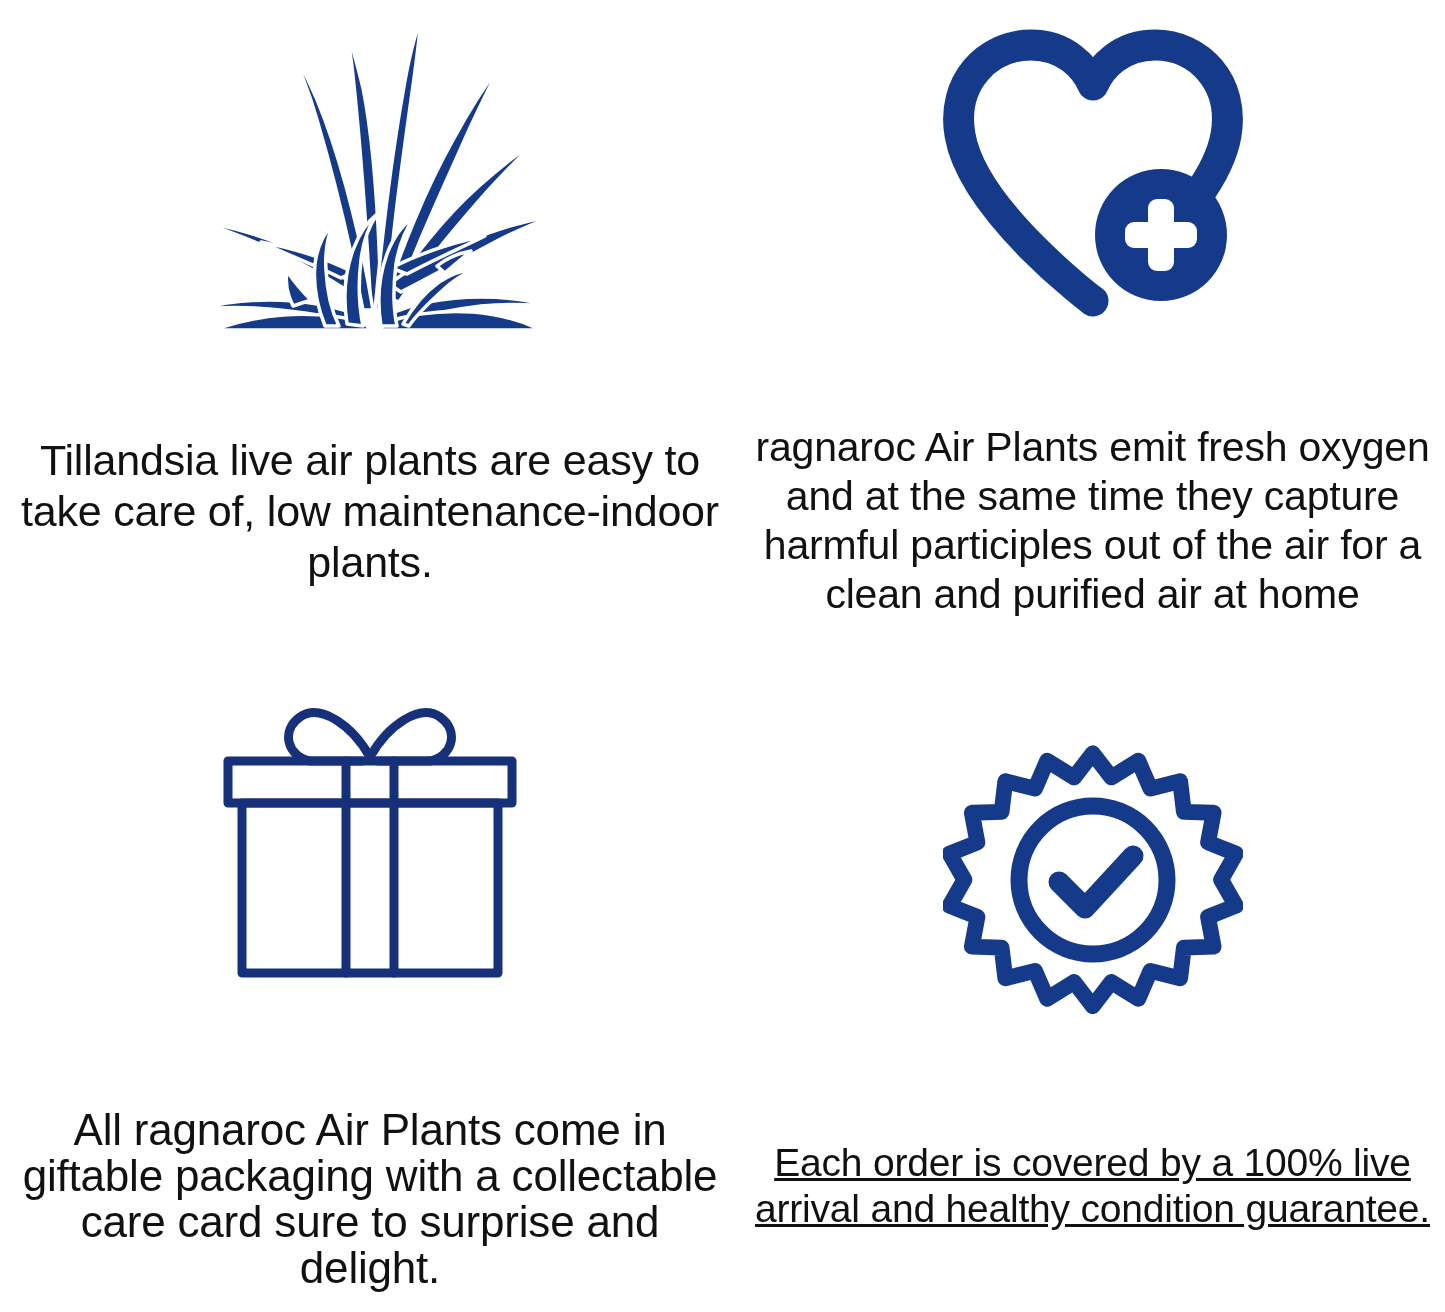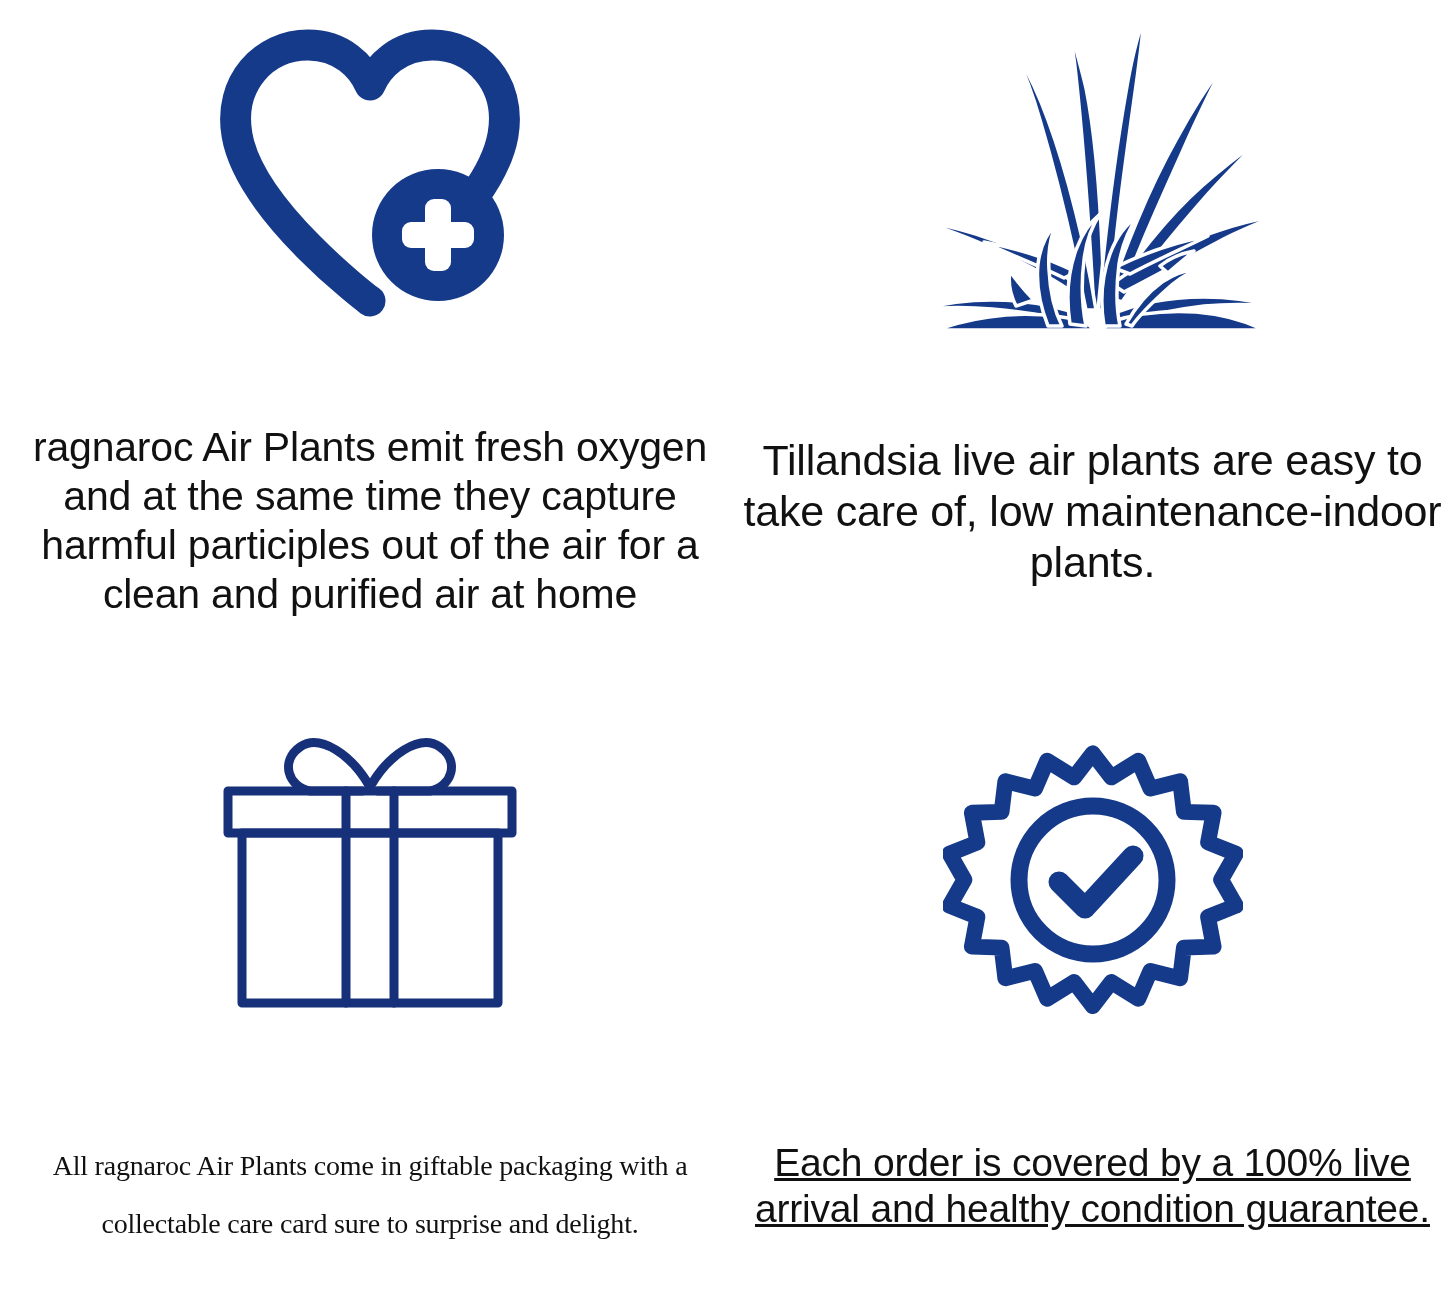--- a/index.html
+++ b/index.html
@@ -72,40 +72,75 @@
     box-sizing: border-box;
   }
   .cell-heart .caption {
     font-size: 41px;
     line-height: 49px;
     width: 700px;
     padding: 0 2px;
     box-sizing: border-box;
   }
   .cell-gift .caption {
-    font-size: 28px;
-    line-height: 58px;
+    font-size: 44px;
+    line-height: 46px;
     width: 720px;
     padding: 0 8px;
     box-sizing: border-box;
-    font-family: Liberation Serif, serif;
   }
   .cell-badge .caption {
     font-size: 39px;
     line-height: 46px;
     width: 700px;
     padding: 0 4px;
     box-sizing: border-box;
     text-decoration: underline;
   }
 </style>
 </head>
 <body>
 
 <div class="feature-grid">
+
+  <div class="feature-cell cell-plant">
+    <div class="icon-wrap">
+      <svg width="390" height="320" viewBox="0 0 390 320" aria-hidden="true">
+        <g fill="#153a8a" stroke="#ffffff" stroke-width="3.5" stroke-linejoin="round">
+
+          <path d="M196 300 C192 230 186 140 178 66 C176 44 172 22 168 3 C174 26 182 52 188 78 C198 128 204 200 206 300 Z"></path>
+          <path d="M200 300 C206 236 216 150 228 82 C232 58 238 30 246 8 C244 34 240 62 236 90 C226 162 216 234 212 300 Z"></path>
+          <path d="M188 300 C176 240 158 164 142 110 C134 82 124 56 112 32 C126 54 140 82 150 110 C170 164 188 238 198 300 Z"></path>
+
+          <path d="M208 296 C224 244 250 180 278 130 C292 104 308 78 326 54 C312 82 298 110 286 138 C262 192 234 252 220 298 Z"></path>
+          <path d="M212 288 C234 252 268 208 304 176 C322 160 342 144 362 130 C344 148 326 166 310 184 C280 218 244 262 224 292 Z"></path>
+          <path d="M214 274 C244 252 284 232 322 220 C340 214 360 209 378 206 C358 214 338 222 320 232 C286 250 246 272 226 282 Z"></path>
+          <path d="M216 258 C244 244 278 232 310 226 C286 238 258 250 232 264 Z"></path>
+
+          <path d="M184 292 C164 250 134 204 100 170 C82 152 62 136 42 122 C62 138 82 154 100 172 C130 202 162 246 180 286 Z"></path>
+          <path d="M180 276 C152 254 116 236 78 224 C58 218 38 213 18 210 C40 216 60 224 80 232 C116 248 154 268 174 282 Z"></path>
+          <path d="M178 262 C150 248 118 238 86 232 C110 244 138 254 166 268 Z"></path>
+
+          <path d="M186 306 C160 296 128 290 94 290 C70 290 46 293 24 299 C48 297 72 297 94 299 C128 302 162 308 182 314 Z"></path>
+          <path d="M188 312 C166 306 138 303 108 305 C84 307 60 312 38 320 L196 320 Z"></path>
+
+          <path d="M210 306 C236 294 270 287 306 287 C330 287 354 290 376 296 C352 294 328 294 306 296 C272 300 238 308 216 314 Z"></path>
+          <path d="M212 312 C236 304 266 300 298 302 C322 304 346 310 366 320 L204 320 Z"></path>
+
+          <path d="M172 314 C168 288 170 262 178 240 C184 224 192 212 202 204 C194 216 188 232 186 250 C183 274 184 296 188 316 Z"></path>
+          <path d="M206 316 C202 292 204 266 212 244 C218 228 228 214 240 206 C230 220 224 236 221 254 C218 278 218 298 222 316 Z"></path>
+          <path d="M150 316 C142 296 138 274 140 254 C142 238 148 224 158 214 C152 228 150 244 151 260 C152 280 156 300 164 316 Z"></path>
+          <path d="M228 314 C238 296 250 282 264 272 C276 264 288 260 300 259 C288 264 277 271 267 281 C254 293 242 304 234 316 Z"></path>
+          <path d="M118 296 C112 284 110 272 112 261 C118 270 126 280 136 290 Z"></path>
+          <path d="M262 256 C272 248 284 243 296 241 C288 248 279 255 270 263 Z"></path>
+        </g>
+      </svg>
+    </div>
+    <p class="caption">Tillandsia live air plants are easy to take care of, low maintenance-indoor plants.</p>
+  </div>
 
   <div class="feature-cell cell-heart">
     <div class="icon-wrap">
       <svg width="320" height="300" viewBox="0 0 320 300" aria-hidden="true">
         <g fill="none" stroke="#153a8a" stroke-width="31" stroke-linecap="round" stroke-linejoin="round">
 
           <path d="M160 278
                    C 160 278, 40 188, 27 112
                    C 18 60, 54 22, 98 22
                    C 132 22, 152 44, 160 62
@@ -118,56 +153,20 @@
 
         <g fill="#ffffff">
           <rect x="215" y="176" width="26" height="72" rx="9"></rect>
           <rect x="192" y="199" width="72" height="26" rx="9"></rect>
         </g>
       </svg>
     </div>
     <p class="caption">ragnaroc Air Plants emit fresh oxygen and at the same time they capture harmful participles out of the air for a clean and purified air at home</p>
   </div>
 
-  <div class="feature-cell cell-plant">
-    <div class="icon-wrap">
-      <svg width="390" height="320" viewBox="0 0 390 320" aria-hidden="true">
-        <g fill="#153a8a" stroke="#ffffff" stroke-width="3.5" stroke-linejoin="round">
-
-          <path d="M196 300 C192 230 186 140 178 66 C176 44 172 22 168 3 C174 26 182 52 188 78 C198 128 204 200 206 300 Z"></path>
-          <path d="M200 300 C206 236 216 150 228 82 C232 58 238 30 246 8 C244 34 240 62 236 90 C226 162 216 234 212 300 Z"></path>
-          <path d="M188 300 C176 240 158 164 142 110 C134 82 124 56 112 32 C126 54 140 82 150 110 C170 164 188 238 198 300 Z"></path>
-
-          <path d="M208 296 C224 244 250 180 278 130 C292 104 308 78 326 54 C312 82 298 110 286 138 C262 192 234 252 220 298 Z"></path>
-          <path d="M212 288 C234 252 268 208 304 176 C322 160 342 144 362 130 C344 148 326 166 310 184 C280 218 244 262 224 292 Z"></path>
-          <path d="M214 274 C244 252 284 232 322 220 C340 214 360 209 378 206 C358 214 338 222 320 232 C286 250 246 272 226 282 Z"></path>
-          <path d="M216 258 C244 244 278 232 310 226 C286 238 258 250 232 264 Z"></path>
-
-          <path d="M184 292 C164 250 134 204 100 170 C82 152 62 136 42 122 C62 138 82 154 100 172 C130 202 162 246 180 286 Z"></path>
-          <path d="M180 276 C152 254 116 236 78 224 C58 218 38 213 18 210 C40 216 60 224 80 232 C116 248 154 268 174 282 Z"></path>
-          <path d="M178 262 C150 248 118 238 86 232 C110 244 138 254 166 268 Z"></path>
-
-          <path d="M186 306 C160 296 128 290 94 290 C70 290 46 293 24 299 C48 297 72 297 94 299 C128 302 162 308 182 314 Z"></path>
-          <path d="M188 312 C166 306 138 303 108 305 C84 307 60 312 38 320 L196 320 Z"></path>
-
-          <path d="M210 306 C236 294 270 287 306 287 C330 287 354 290 376 296 C352 294 328 294 306 296 C272 300 238 308 216 314 Z"></path>
-          <path d="M212 312 C236 304 266 300 298 302 C322 304 346 310 366 320 L204 320 Z"></path>
-
-          <path d="M172 314 C168 288 170 262 178 240 C184 224 192 212 202 204 C194 216 188 232 186 250 C183 274 184 296 188 316 Z"></path>
-          <path d="M206 316 C202 292 204 266 212 244 C218 228 228 214 240 206 C230 220 224 236 221 254 C218 278 218 298 222 316 Z"></path>
-          <path d="M150 316 C142 296 138 274 140 254 C142 238 148 224 158 214 C152 228 150 244 151 260 C152 280 156 300 164 316 Z"></path>
-          <path d="M228 314 C238 296 250 282 264 272 C276 264 288 260 300 259 C288 264 277 271 267 281 C254 293 242 304 234 316 Z"></path>
-          <path d="M118 296 C112 284 110 272 112 261 C118 270 126 280 136 290 Z"></path>
-          <path d="M262 256 C272 248 284 243 296 241 C288 248 279 255 270 263 Z"></path>
-        </g>
-      </svg>
-    </div>
-    <p class="caption">Tillandsia live air plants are easy to take care of, low maintenance-indoor plants.</p>
-  </div>
-
   <div class="feature-cell cell-gift">
     <div class="icon-wrap">
       <svg width="320" height="300" viewBox="0 0 320 300" aria-hidden="true">
         <g fill="none" stroke="#16307a" stroke-width="9" stroke-linejoin="round" stroke-linecap="round">
 
           <path d="M160 62 C 142 30, 110 8, 90 22 C 70 36, 78 62, 100 66 L 152 66"></path>
           <path d="M160 62 C 178 30, 210 8, 230 22 C 250 36, 242 62, 220 66 L 168 66"></path>
 
           <rect x="18" y="66" width="284" height="42"></rect>
 

